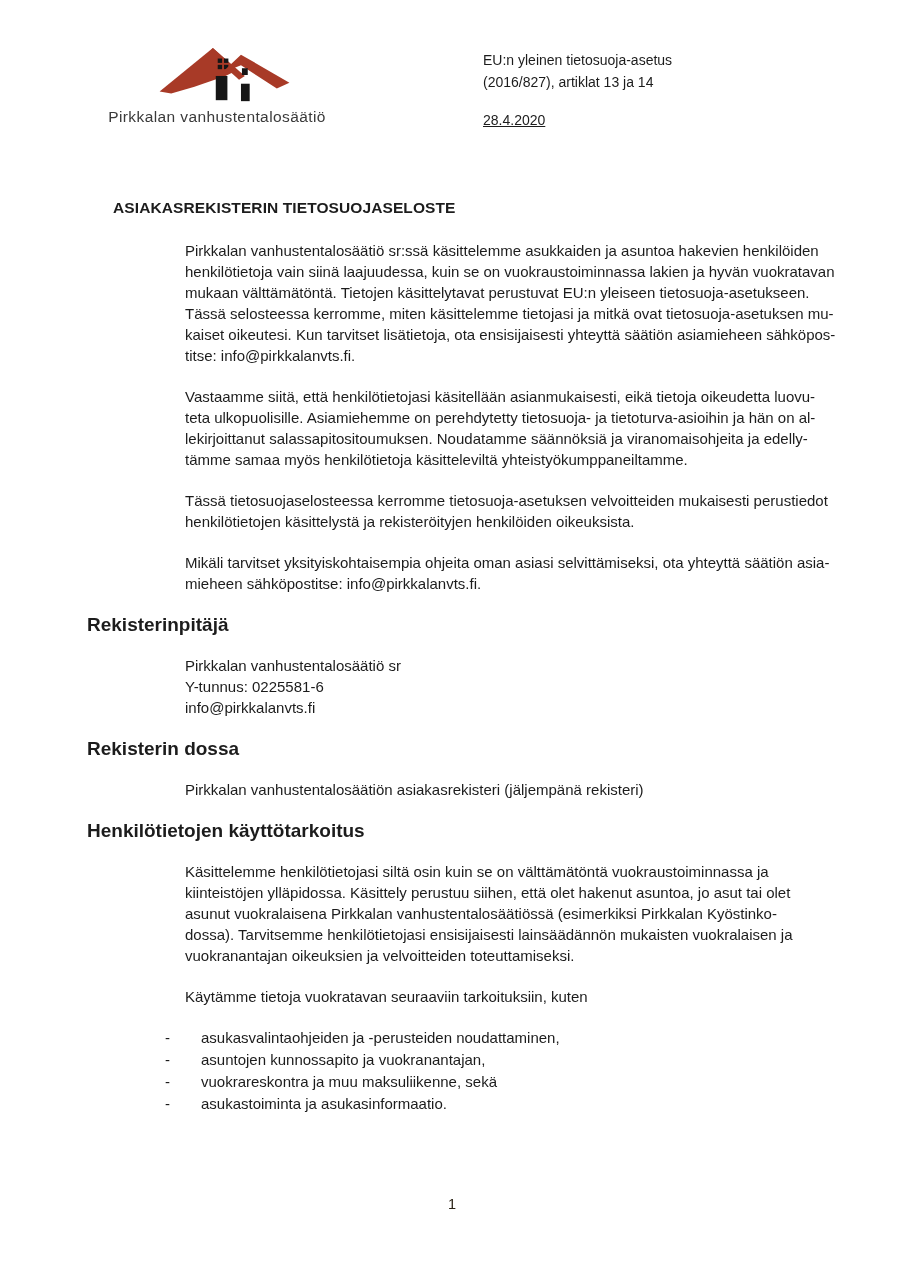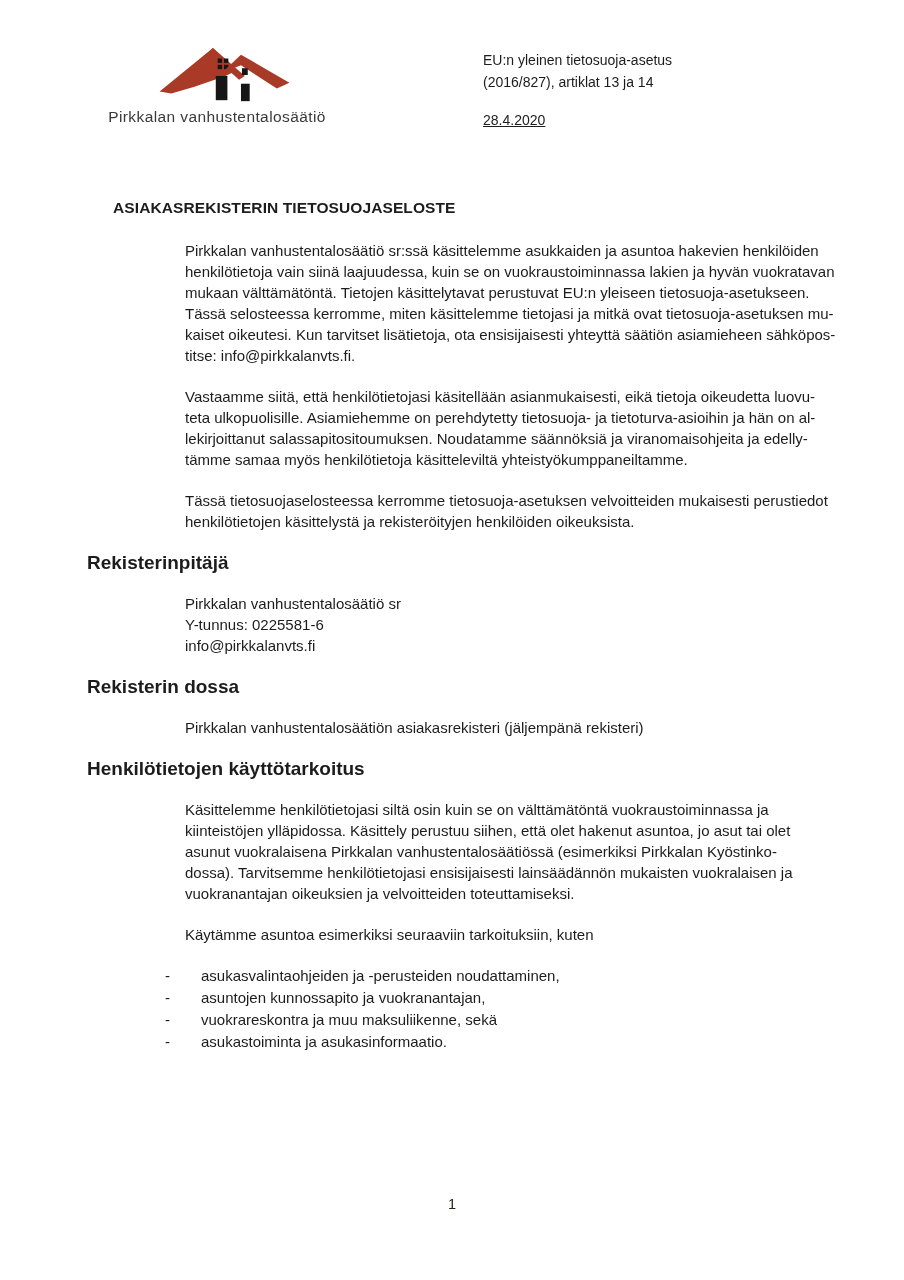--- a/index.html
+++ b/index.html
@@ -98,36 +98,38 @@
 mukaan välttämätöntä. Tietojen käsittelytavat perustuvat EU:n yleiseen tietosuoja-asetukseen.
 Tässä selosteessa kerromme, miten käsittelemme tietojasi ja mitkä ovat tietosuoja-asetuksen mu-
 kaiset oikeutesi. Kun tarvitset lisätietoja, ota ensisijaisesti yhteyttä säätiön asiamieheen sähköpos-
 titse: info@pirkkalanvts.fi.</div>
     <div class="para">Vastaamme siitä, että henkilötietojasi käsitellään asianmukaisesti, eikä tietoja oikeudetta luovu-
 teta ulkopuolisille. Asiamiehemme on perehdytetty tietosuoja- ja tietoturva-asioihin ja hän on al-
 lekirjoittanut salassapitositoumuksen. Noudatamme säännöksiä ja viranomaisohjeita ja edelly-
 tämme samaa myös henkilötietoja käsitteleviltä yhteistyökumppaneiltamme.</div>
     <div class="para">Tässä tietosuojaselosteessa kerromme tietosuoja-asetuksen velvoitteiden mukaisesti perustiedot
 henkilötietojen käsittelystä ja rekisteröityjen henkilöiden oikeuksista.</div>
+    <div class="para">Mikäli tarvitset yksityiskohtaisempia ohjeita oman asiasi selvittämiseksi, ota yhteyttä säätiön asia-
+mieheen sähköpostitse: info@pirkkalanvts.fi.</div>
 
     <div class="section-heading">Rekisterinpitäjä</div>
     <div class="para">Pirkkalan vanhustentalosäätiö sr
 Y-tunnus: 0225581-6
 info@pirkkalanvts.fi</div>
 
     <div class="section-heading">Rekisterin dossa</div>
     <div class="para">Pirkkalan vanhustentalosäätiön asiakasrekisteri (jäljempänä rekisteri)</div>
 
     <div class="section-heading">Henkilötietojen käyttötarkoitus</div>
     <div class="para">Käsittelemme henkilötietojasi siltä osin kuin se on välttämätöntä vuokraustoiminnassa ja
 kiinteistöjen ylläpidossa. Käsittely perustuu siihen, että olet hakenut asuntoa, jo asut tai olet
 asunut vuokralaisena Pirkkalan vanhustentalosäätiössä (esimerkiksi Pirkkalan Kyöstinko-
 dossa). Tarvitsemme henkilötietojasi ensisijaisesti lainsäädännön mukaisten vuokralaisen ja
 vuokranantajan oikeuksien ja velvoitteiden toteuttamiseksi.</div>
-    <div class="para">Käytämme asuntoa esimerkiksi seuraaviin tarkoituksiin, kuten</div>
+    <div class="para">Käytämme tietoja vuokratavan seuraaviin tarkoituksiin, kuten</div>
 
     <div class="bullet-list">
       <div class="bullet-row">
         <span class="bullet-marker">-</span>
         <span>asukasvalintaohjeiden ja -perusteiden noudattaminen,</span>
       </div>
       <div class="bullet-row">
         <span class="bullet-marker">-</span>
         <span>asuntojen kunnossapito ja vuokranantajan,</span>
       </div>

